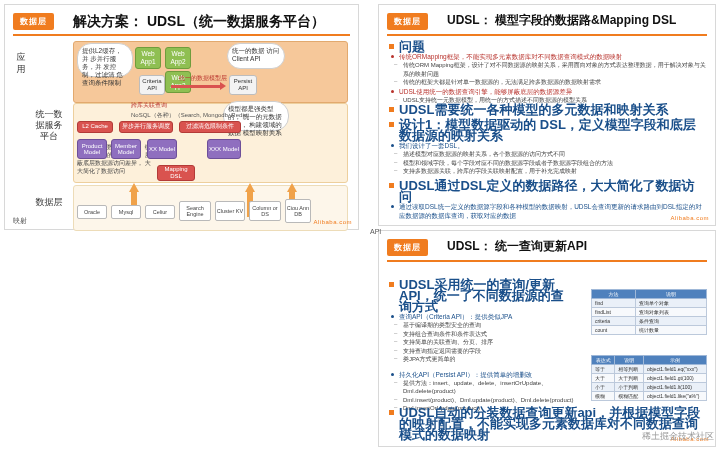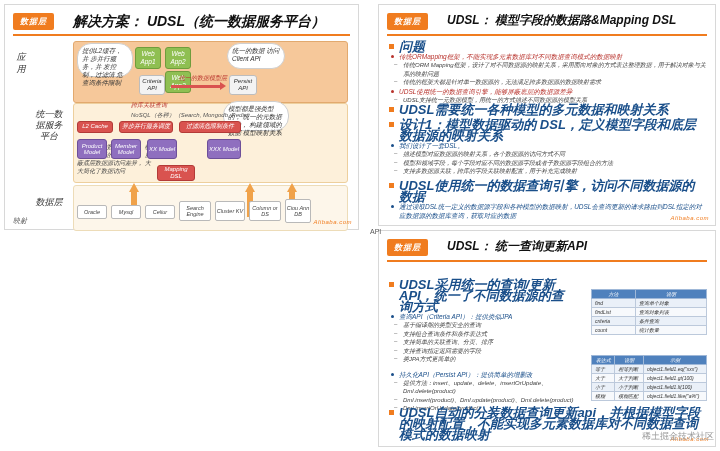--- a/index.html
+++ b/index.html
@@ -1,17 +1,17 @@
 <!DOCTYPE html>
 <html><head>
 <meta charset="utf-8">
 <style>
   html,body{margin:0;padding:0;background:#ffffff;}
   body{width:720px;height:451px;font-family:"Liberation Sans",sans-serif;color:#222;overflow:hidden;position:relative;}
-  .page{position:absolute;background:#fff;border:1px solid #d8d8d8;box-sizing:border-box;font-style:italic;}
+  .page{position:absolute;background:#fff;border:1px solid #d8d8d8;box-sizing:border-box;}
   
   .badge{position:absolute;left:8px;top:8px;background:#f07c1f;color:#fff;font-size:8px;font-weight:bold;padding:3px 7px;border-radius:2px;letter-spacing:1px;}
   .slide-title{position:absolute;left:68px;top:7px;right:8px;font-size:12px;font-weight:bold;color:#111;line-height:16px;}
   .title-rule{position:absolute;left:8px;right:8px;top:29px;height:2px;background:#f07c1f;}
   .ali{position:absolute;right:6px;bottom:4px;font-size:6px;color:#f07c1f;letter-spacing:.5px;}
   
   #slide1{left:4px;top:4px;width:355px;height:226px;}
   #slide1 .slide-title{font-size:14px;top:8px;}
   .s1-body{position:absolute;left:6px;top:34px;right:6px;bottom:18px;}
   .vaxis{position:absolute;left:2px;top:8px;width:16px;font-size:9px;color:#333;line-height:12px;text-align:center;}
@@ -153,21 +153,21 @@
     <div class="b3">传统ORM Mapping框架，设计了对不同数据源的映射关系，采用面向对象的方式表达整理数据，用于解决对象与关系的映射问题</div>
     <div class="b3">传统的框架大都是针对单一数据源的，无法满足跨多数据源的数据映射需求</div>
     <div class="b2">UDSL使用统一的数据查询引擎，能够屏蔽底层的数据源差异</div>
     <div class="b3">UDSL支持统一元数据模型，用统一的方式描述不同数据源的模型关系</div>
     <div class="b1" style="">UDSL需要统一各种模型的多元数据和映射关系</div>
     <div class="b1" style="margin-top:4px;">设计1：模型数据驱动的 DSL，定义模型字段和底层数据源的映射关系</div>
     <div class="b2b">我们设计了一套DSL。</div>
     <div class="b3">描述模型对应数据源的映射关系，各个数据源的访问方式不同</div>
     <div class="b3">模型和领域字段，每个字段对应不同的数据源字段或者子数据源字段组合的方法</div>
     <div class="b3">支持多数据源关联，跨库的字段关联映射配置，用于补充完成映射</div>
-    <div class="b1" style="margin-top:4px;">UDSL使用统一的数据查询引擎，访问不同数据源的数据</div>
+    <div class="b1" style="margin-top:4px;">UDSL通过DSL定义的数据路径，大大简化了数据访问</div>
     <div class="b2b">通过读取DSL统一定义的数据源字段和各种模型的数据映射，UDSL会查询更新的请求路由到DSL指定的对应数据源的数据库查询，获取对应的数据</div>
   </div>
   <div class="ali">Alibaba.com</div>
 </div>
 
 <div class="page" id="slide3">
   <div class="badge">数据层</div>
   <div class="slide-title">UDSL： 统一查询更新API</div>
   <div class="title-rule"></div>
 

